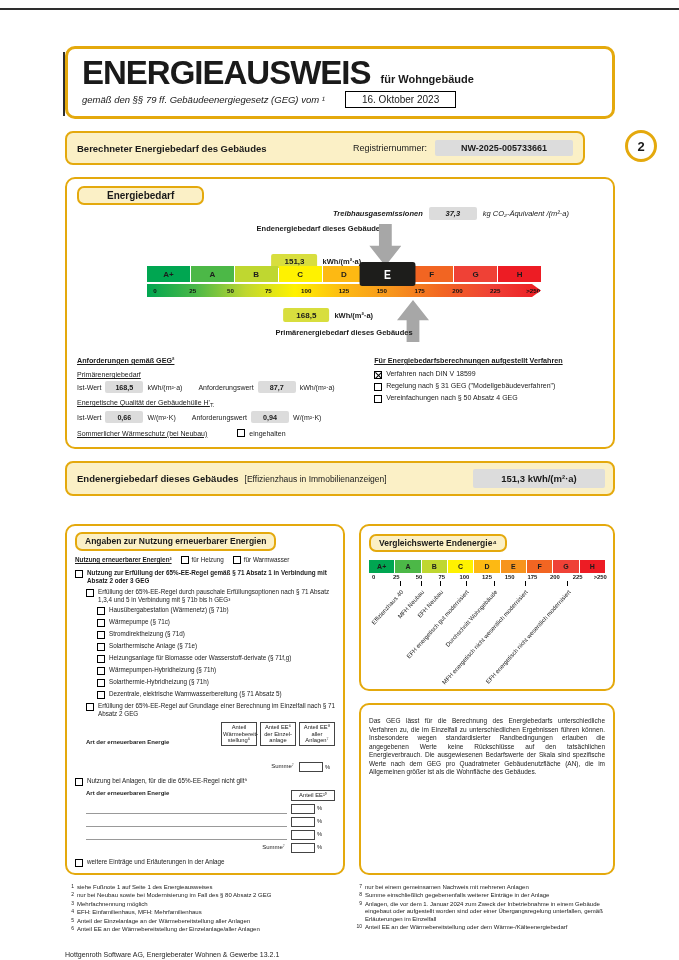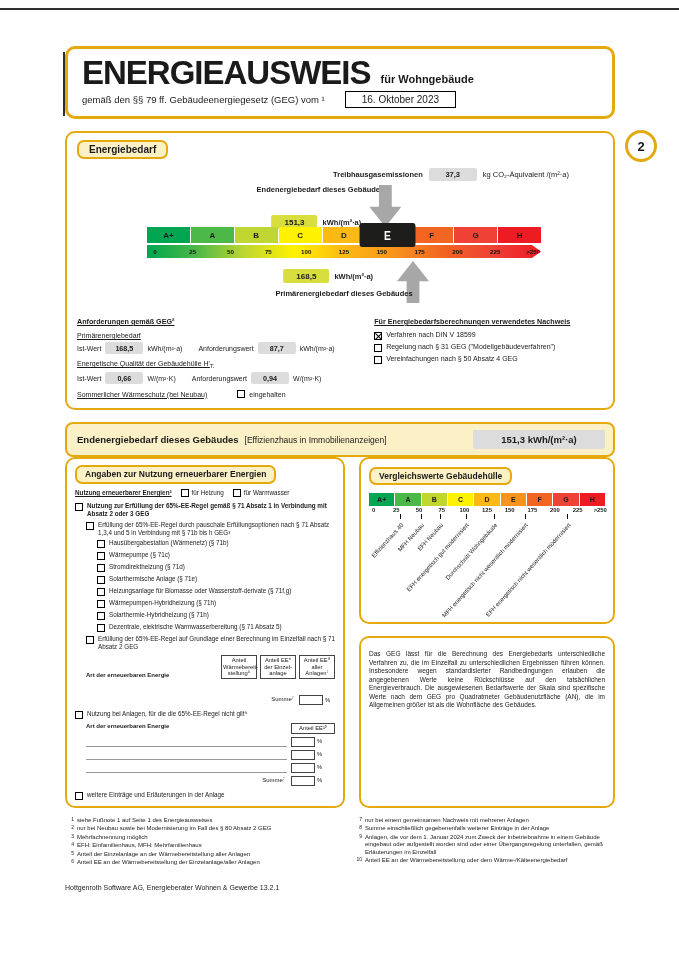--- a/index.html
+++ b/index.html
@@ -8,35 +8,35 @@
   .topline{position:absolute;top:8px;left:0;width:679px;height:2px;background:#2e2e2e;}
   .leftmark{position:absolute;top:52px;left:63px;width:2px;height:64px;background:#2e2e2e;}
   .content{position:absolute;left:65px;top:46px;width:550px;}
   .gold{border:2.5px solid #e4a90d;border-radius:10px;}
   
   .hdr{border:3px solid #e4a90d;border-radius:10px;padding:7px 14px 8px;background:#fff;}
   .hdr-row1{display:flex;align-items:flex-end;gap:10px;}
   .hdr-title{font-size:33px;font-weight:800;letter-spacing:-1px;line-height:1;}
   .hdr-sub{font-size:11px;font-weight:bold;padding-bottom:4px;}
   .hdr-row2{display:flex;align-items:center;gap:20px;margin-top:2px;}
-  .hdr-law{font-size:9.5px;}
+  .hdr-law{font-size:9.5px;font-style:italic;}
   .datebox{border:1.5px solid #000;padding:2px 16px;font-size:10px;background:#fff;}
   
   .meta{margin-top:12px;width:520px;background:#fbf0c6;display:flex;align-items:center;padding:7px 10px;border:2.5px solid #e4a90d;border-radius:8px;box-sizing:border-box;}
   .meta-title{font-size:9.5px;font-weight:bold;}
   .meta-reg{margin-left:auto;font-size:9px;}
   .chip-gray{background:#dcdcdc;font-weight:bold;text-align:center;border-radius:2px;}
   .meta-val{margin-left:8px;font-size:9px;padding:3px 14px;min-width:110px;}
   .pagecircle{position:absolute;top:130px;right:22px;width:26px;height:26px;border:3px solid #e4a90d;border-radius:50%;display:flex;align-items:center;justify-content:center;font-size:13px;font-weight:bold;background:#fff;}
   
-  .chip-title{display:inline-block;border:2px solid #e4a90d;border-radius:7px;background:#fbf0c6;font-weight:bold;font-size:10px;padding:2px 10px;}
+  .chip-title{display:inline-block;border:2px solid #e4a90d;border-radius:7px;background:#fbf0c6;font-weight:bold;font-size:10px;padding:2px 28px;}
   .chip-title.sm{font-size:8.5px;padding:2px 8px;}
   
   .ebox{margin-top:12px;padding:6px 10px 10px;position:relative;}
-  .ghg{margin-top:9px;display:flex;justify-content:flex-end;align-items:center;gap:6px;font-size:7.5px;padding-right:34px;}
+  .ghg{margin-top:2px;display:flex;justify-content:flex-end;align-items:center;gap:6px;font-size:7.5px;padding-right:34px;font-style:italic;}
   .ghg .lbl{font-weight:bold;}
   .ghg .chip-gray{font-size:7.5px;padding:2px 0;width:48px;}
   .scalewrap{position:relative;height:128px;margin:4px 62px 0 70px;}
   .end-label{position:absolute;top:0;left:44%;transform:translateX(-50%);font-size:7.5px;font-weight:bold;white-space:nowrap;}
   .chiprow{position:absolute;display:flex;align-items:center;gap:5px;white-space:nowrap;}
   .chip-green{background:#d8de3e;font-weight:bold;font-size:8px;padding:2.5px 13px;border-radius:2px;}
   .chiprow .unit{font-size:7.5px;font-weight:bold;}
   .endchip{top:30px;left:43%;transform:translateX(-50%);}
   .primchip{top:84px;left:46%;transform:translateX(-50%);}
   .prim-label{position:absolute;top:104px;left:50%;transform:translateX(-50%);font-size:7.5px;font-weight:bold;white-space:nowrap;}
@@ -61,21 +61,21 @@
   .cb.checked::before{transform:rotate(45deg);}
   .cb.checked::after{transform:rotate(-45deg);}
   .cbrow{display:flex;align-items:flex-start;gap:4px;}
   .cbrow .cb{margin-top:1px;}
   
   .band{margin-top:12px;background:#fbf0c6;display:flex;align-items:center;padding:6px 8px 6px 10px;border-radius:8px;border:2.5px solid #e4a90d;}
   .band-label{font-size:9.5px;font-weight:bold;}
   .band-bracket{font-size:8.5px;margin-left:6px;}
   .band-val{margin-left:auto;font-size:9.5px;padding:4px 0;width:132px;}
   
-  .cols{margin-top:0;display:flex;gap:14px;align-items:stretch;}
+  .cols{margin-top:28px;display:flex;gap:14px;align-items:stretch;}
   .lbox{width:280px;box-sizing:border-box;padding:6px 8px;font-size:6.3px;line-height:1.25;}
   .rcol{flex:1;display:flex;flex-direction:column;gap:12px;}
   .vbox,.erlbox{box-sizing:border-box;padding:6px 8px;}
   .ind1{margin-left:11px;}
   .ind2{margin-left:22px;}
   .hrow{display:flex;align-items:center;gap:9px;margin-top:5px;}
   .hrow .h{font-weight:bold;text-decoration:underline;}
   .opt{display:flex;align-items:center;gap:3px;}
   
   .t1{display:grid;grid-template-columns:1fr 36px 36px 36px;column-gap:3px;row-gap:3px;margin:4px 0 0 11px;font-size:5.8px;}
@@ -120,20 +120,25 @@
       <div class="hdr-row1">
         <div class="hdr-title">ENERGIEAUSWEIS</div>
         <div class="hdr-sub">für Wohngebäude</div>
       </div>
       <div class="hdr-row2">
         <div class="hdr-law">gemäß den §§ 79 ff. Gebäudeenergiegesetz (GEG) vom ¹</div>
         <div class="datebox">16. Oktober 2023</div>
       </div>
     </div>
 
+    <div class="meta">
+      <div class="meta-title">Berechneter Energiebedarf des Gebäudes</div>
+      <div class="meta-reg">Registriernummer:</div>
+      <div class="chip-gray meta-val">NW-2025-005733661</div>
+    </div>
 
     <div class="ebox gold">
       <span class="chip-title">Energiebedarf</span>
 
       <div class="ghg">
         <span class="lbl">Treibhausgasemissionen</span>
         <span class="chip-gray">37,3</span>
         <span>kg CO₂-Äquivalent /(m²·a)</span>
       </div>
 
@@ -204,21 +209,21 @@
             <span>W/(m²·K)</span>
           </div>
           <div class="valrow mt6">
             <span class="u">Sommerlicher Wärmeschutz (bei Neubau)</span>
             <span style="width:22px"></span>
             <span class="cb"></span>
             <span>eingehalten</span>
           </div>
         </div>
         <div>
-          <div class="u b" style="font-size:7.2px">Für Energiebedarfsberechnungen verwendetes Nachweis</div>
+          <div class="u b" style="font-size:7.2px">Für Energiebedarfsberechnungen aufgestellt Verfahren</div>
           <div class="cbrow mt5">
             <span class="cb checked"></span>
             <span>Verfahren nach DIN V 18599</span>
           </div>
           <div class="cbrow mt3">
             <span class="cb"></span>
             <span>Regelung nach § 31 GEG ("Modellgebäudeverfahren")</span>
           </div>
           <div class="cbrow mt3">
             <span class="cb"></span>
@@ -345,21 +350,21 @@
         </div>
 
         <div class="cbrow mt5">
           <span class="cb"></span>
           <span>weitere Einträge und Erläuterungen in der Anlage</span>
         </div>
       </div>
 
       <div class="rcol">
         <div class="vbox gold">
-          <span class="chip-title sm">Vergleichswerte Gebäudehülle</span>
+          <span class="chip-title sm">Vergleichswerte Endenergie⁴</span>
           <div class="vletters">
             <div class="seg" style="background: rgb(0, 166, 81);">A+</div>
             <div class="seg" style="background: rgb(76, 184, 71);">A</div>
             <div class="seg" style="background: rgb(191, 215, 48);">B</div>
             <div class="seg" style="background: rgb(255, 242, 0);">C</div>
             <div class="seg" style="background: rgb(253, 185, 19);">D</div>
             <div class="seg" style="background: rgb(247, 148, 29);">E</div>
             <div class="seg" style="background: rgb(242, 101, 34);">F</div>
             <div class="seg" style="background: rgb(239, 65, 54);">G</div>
             <div class="seg" style="background: rgb(237, 28, 36);">H</div>

